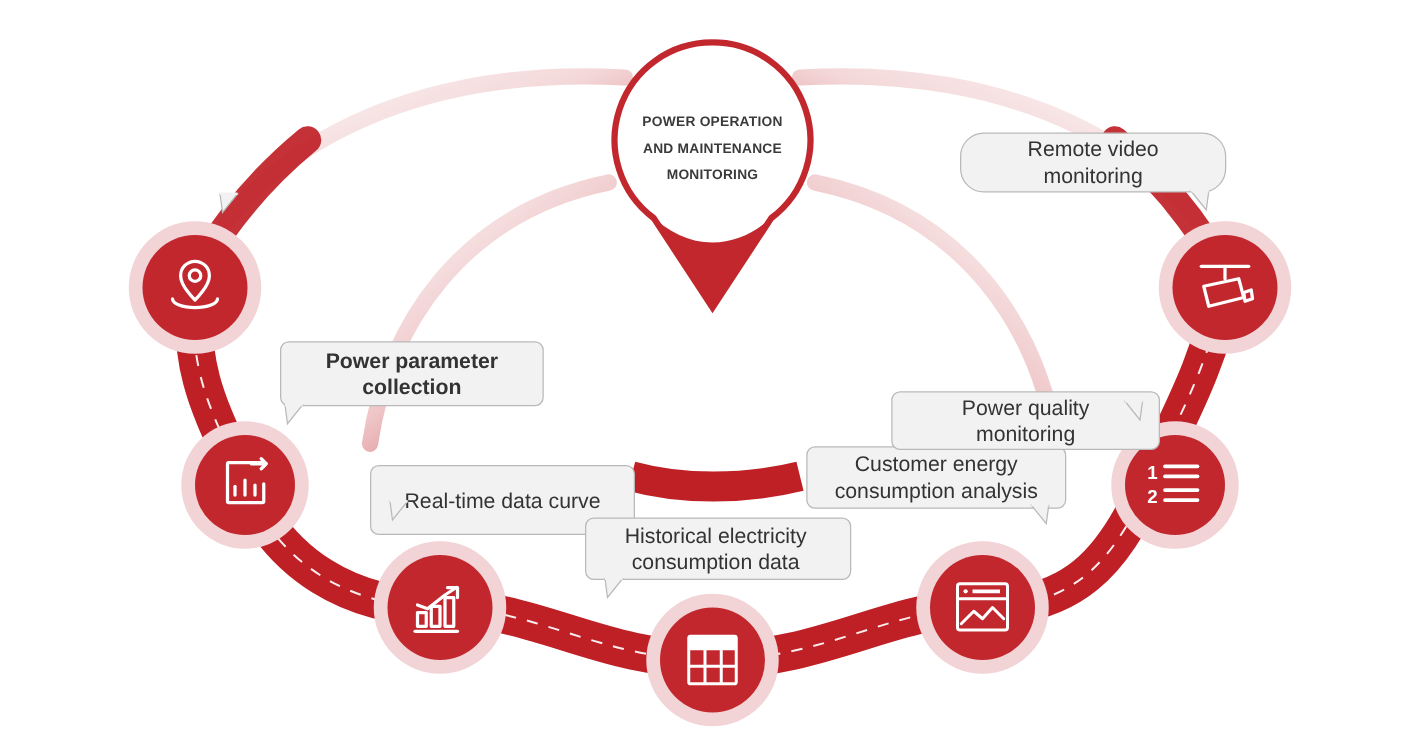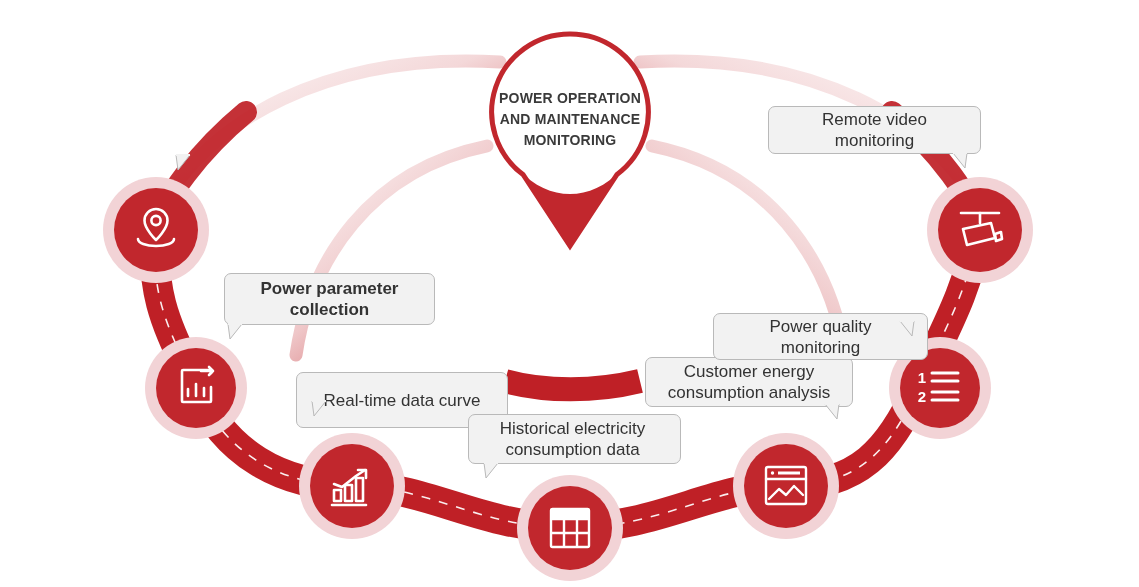--- a/index.html
+++ b/index.html
@@ -28,21 +28,21 @@
     padding:6px 14px;
     white-space:pre-line;
   }
   .tail{position:absolute;width:18px;height:16px;overflow:visible;}
 
   .center-title{
     position:absolute;
     width:160px;
     text-align:center;
     color:#3a3a3a;
-    font-size:14px;
+    font-size:11px;
     font-weight:bold;
     line-height:21px;
     letter-spacing:0.2px;
     white-space:pre-line;
   }
 </style>
 </head>
 <body>
 
 <div id="stage">
@@ -232,19 +232,19 @@
     <path d="M18 0 L4 0 L16 15 z" fill="#f2f2f2" stroke="#b9b9b9" stroke-width="1"></path>
     <path d="M18 0 L4 0" stroke="#f2f2f2" stroke-width="2"></path>
   </svg>
 
   <div class="label-box" style="left:713px;top:275px;width:215px;height:47px;margin-top:38px;">Power quality monitoring</div>
   <svg class="tail" style="left:896px;top:321px;" viewBox="0 0 18 16">
     <path d="M18 0 L4 0 L16 15 z" fill="#f2f2f2" stroke="#b9b9b9" stroke-width="1"></path>
     <path d="M18 0 L4 0" stroke="#f2f2f2" stroke-width="2"></path>
   </svg>
 
-  <div class="label-box" style="left:768px;top:106px;width:213px;height:48px;">Remote video monitoring</div>
+  <div class="label-box" style="left:768px;top:106px;width:213px;height:48px;border-radius:19px;">Remote video monitoring</div>
   <svg class="tail" style="left:949px;top:153px;" viewBox="0 0 18 16">
     <path d="M18 0 L4 0 L16 15 z" fill="#f2f2f2" stroke="#b9b9b9" stroke-width="1"></path>
     <path d="M18 0 L4 0" stroke="#f2f2f2" stroke-width="2"></path>
   </svg>
 
 </div>
 
 </body></html>

